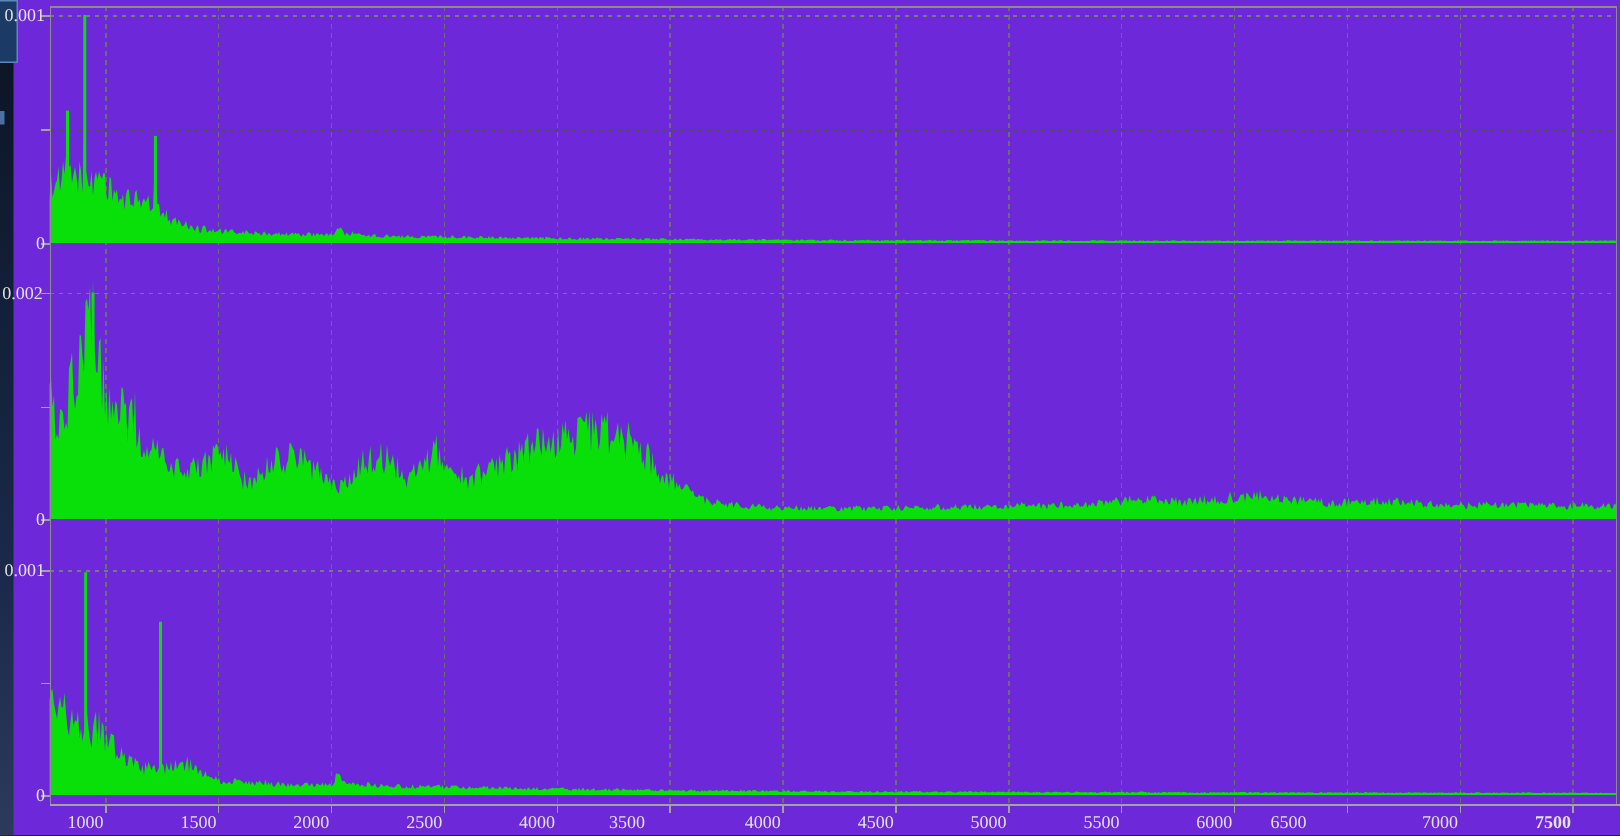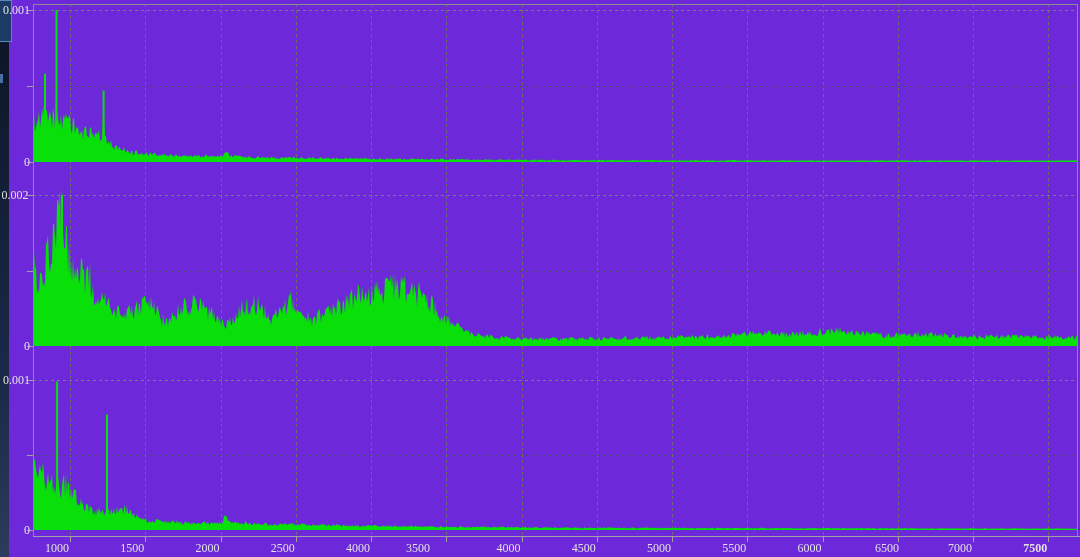--- a/index.html
+++ b/index.html
@@ -102,17 +102,17 @@
       <div class="axis-label xlab" style="left: 120.25px; width: 50px; top: 542px;">1500</div>
       <div class="axis-label xlab" style="left: 195.5px; width: 50px; top: 542px;">2000</div>
       <div class="axis-label xlab" style="left: 270.75px; width: 50px; top: 542px;">2500</div>
       <div class="axis-label xlab" style="left: 346px; width: 50px; top: 542px;">4000</div>
       <div class="axis-label xlab" style="left: 406px; width: 50px; top: 542px; font-family: Liberation Serif, serif;">3500</div>
       <div class="axis-label xlab" style="left: 496.5px; width: 50px; top: 542px;">4000</div>
       <div class="axis-label xlab" style="left: 571.75px; width: 50px; top: 542px;">4500</div>
       <div class="axis-label xlab" style="left: 647px; width: 50px; top: 542px;">5000</div>
       <div class="axis-label xlab" style="left: 722.25px; width: 50px; top: 542px;">5500</div>
       <div class="axis-label xlab" style="left: 797.5px; width: 50px; top: 542px;">6000</div>
-      <div class="axis-label xlab" style="left: 875px; width: 50px; top: 542px;">6500</div>
+      <div class="axis-label xlab" style="left: 847px; width: 50px; top: 542px;">6500</div>
       <div class="axis-label xlab" style="left: 948px; width: 50px; top: 542px;">7000</div>
       <div class="axis-label xlab" style="left: 1023.25px; width: 50px; top: 542px; font-weight: bold;">7500</div>
     </div>
 </div>
 
 </body></html>

